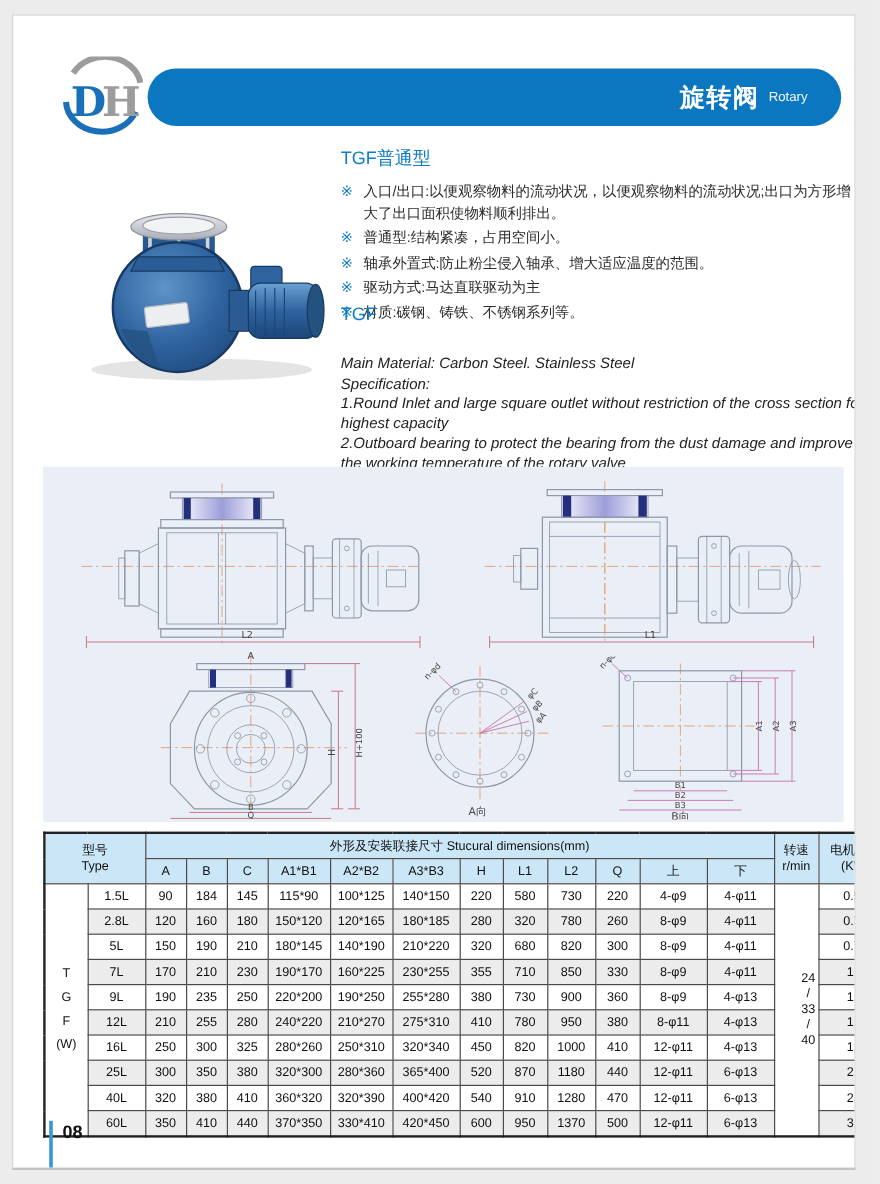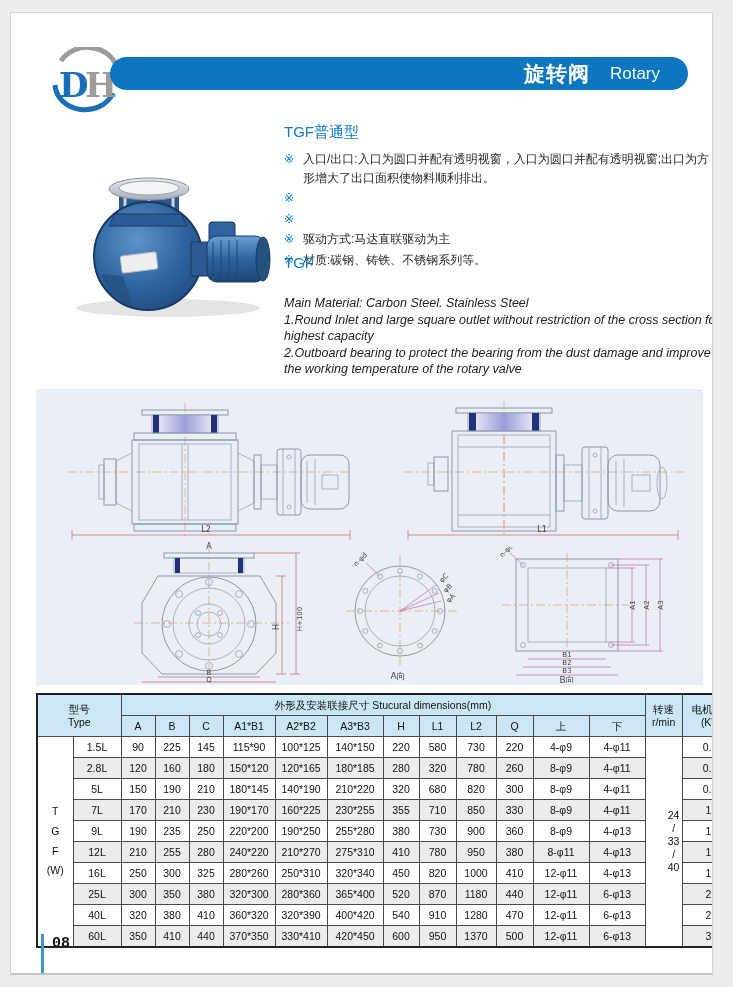--- a/index.html
+++ b/index.html
@@ -3,25 +3,25 @@
 <meta charset="utf-8">
 <style>
   html,body{margin:0;padding:0;}
   body{background:#e7e7e7;font-family:"Liberation Sans","DejaVu Sans",sans-serif;}
   .canvas{position:relative;width:733px;height:987px;background:#ececec;}
   .page{position:absolute;left:10px;top:12px;width:703px;height:963px;background:#ffffff;
         border:1px solid #d5d5d5;border-bottom:2px solid #c2c2c2;box-sizing:border-box;overflow:hidden;}
 
   
   .logo{position:absolute;left:36px;top:34px;width:78px;height:66px;}
-  .banner{position:absolute;left:99px;top:44px;width:578px;height:33px;background:#0c77c1;
+  .banner{position:absolute;left:112px;top:44px;width:578px;height:48px;background:#0c77c1;
           border-radius:24px;color:#fff;display:flex;align-items:center;justify-content:flex-end;
           padding-right:28px;box-sizing:border-box;}
   .banner .zh{font-size:21px;font-weight:bold;letter-spacing:1px;}
-  .banner .en{font-size:17px;margin-left:20px;opacity:.95;}
+  .banner .en{font-size:11px;margin-left:8px;opacity:.95;}
 
   
   .sec-heading{position:absolute;color:#0e7cc6;font-weight:normal;font-size:15px;}
   .bullets{position:absolute;left:273px;top:137px;width:436px;}
   .bullet{display:flex;font-size:12px;line-height:1.55;color:#2a2a2a;margin-bottom:2px;}
   .bullet .mark{color:#0e7cc6;width:19px;flex:0 0 19px;}
   .spec{position:absolute;left:273px;top:282px;width:444px;}
   .spec p{margin:0;font-size:12.5px;line-height:1.32;color:#222;font-style:italic;}
 
   
@@ -46,21 +46,21 @@
   .dim-table th,.dim-table td{border:1px solid #4a4a4a;text-align:center;vertical-align:middle;
              padding:0 1px;height:20px;line-height:1.15;overflow:hidden;}
   .dim-table thead th{background:#cbe6f7;font-weight:normal;}
   .dim-table tr.alt td{background:#ececec;}
   .dim-table td.series-cell,.dim-table td.speed-cell{background:#ffffff;}
   .series-cell div{line-height:1.9;}
   .speed-cell div{line-height:1.25;padding-left:20px;}
 
   
   .footer-bar{position:absolute;left:30px;top:921px;width:3px;height:41px;background:#3b97d3;}
-  .page-num{position:absolute;left:41px;top:922px;font-family:Liberation Mono, monospace;
+  .page-num{position:absolute;left:41px;top:922px;font-family:Liberation Sans, sans-serif;
             font-weight:bold;font-size:15px;color:#111;}
 </style>
 </head>
 <body>
 
 <div class="canvas">
 <div class="page">
 
   <svg class="logo" viewBox="0 0 78 66">
     <path d="M14,14 A30,26 0 0 1 70,22" fill="none" stroke="#9c9c9c" stroke-width="5"></path>
@@ -71,27 +71,29 @@
 
   <div class="banner">
     <span class="zh">旋转阀</span>
     <span class="en">Rotary</span>
   </div>
 
   <div class="sec-heading" style="left:273px;top:110px;">TGF普通型</div>
   <div class="bullets">
     <div class="bullet">
           <span class="mark">※</span>
-          <span>入口/出口:入口为圆口并配有透明视窗，入口为圆口并配有透明视窗;出口为方形增大了出口面积使物料顺利排出。</span>
+          <span>入口/出口:以便观察物料的流动状况，以便观察物料的流动状况;出口为方形增大了出口面积使物料顺利排出。</span>
         </div>
     <div class="bullet">
           <span class="mark">※</span>
+          <span>普通型:结构紧凑，占用空间小。</span>
         </div>
     <div class="bullet">
           <span class="mark">※</span>
+          <span>轴承外置式:防止粉尘侵入轴承、增大适应温度的范围。</span>
         </div>
     <div class="bullet">
           <span class="mark">※</span>
           <span>驱动方式:马达直联驱动为主</span>
         </div>
     <div class="bullet">
           <span class="mark">※</span>
           <span>材质:碳钢、铸铁、不锈钢系列等。</span>
         </div>
   </div>
@@ -130,20 +132,21 @@
     <line x1="150" y1="86" x2="150" y2="122" stroke="#1c4678"></line>
         <line x1="158" y1="84" x2="158" y2="124" stroke="#1c4678"></line>
     <line x1="166" y1="84" x2="166" y2="124" stroke="#1c4678"></line>
         <line x1="174" y1="84" x2="174" y2="124" stroke="#1c4678"></line>
     <ellipse cx="200" cy="103" rx="7" ry="22" fill="#24527f" stroke="#173a63"></ellipse>
   </svg>
 
   <div class="sec-heading" style="left:273px;top:241px;">TGF</div>
   <div class="spec">
     <p>Main Material: Carbon Steel. Stainless Steel</p>
+    <p>Specification:</p>
     <p>1.Round Inlet and large square outlet without restriction of the cross section for highest capacity</p>
     <p>2.Outboard bearing to protect the bearing from the dust damage and improve the working temperature of the rotary valve</p>
   </div>
 
   <div class="drawings">
 
     <svg class="drw" style="left:18px;top:6px;" width="305" height="148" viewBox="0 0 305 148">
       <defs>
             <linearGradient id="glass1" x1="0" y1="0" x2="1" y2="0">
         <stop offset="0%" stop-color="#f6f6ff"></stop>
@@ -376,21 +379,21 @@
     <tbody id="table-body">
           <tr>
             <td class="series-cell" rowspan="10">
               <div>T</div>
               <div>G</div>
               <div>F</div>
               <div>(W)</div>
             </td>
             <td>1.5L</td>
             <td>90</td>
-            <td>225</td>
+            <td>184</td>
             <td>145</td>
             <td>115*90</td>
             <td>100*125</td>
             <td>140*150</td>
             <td>220</td>
             <td>580</td>
             <td>730</td>
             <td>220</td>
             <td>4-φ9</td>
             <td>4-φ11</td>

